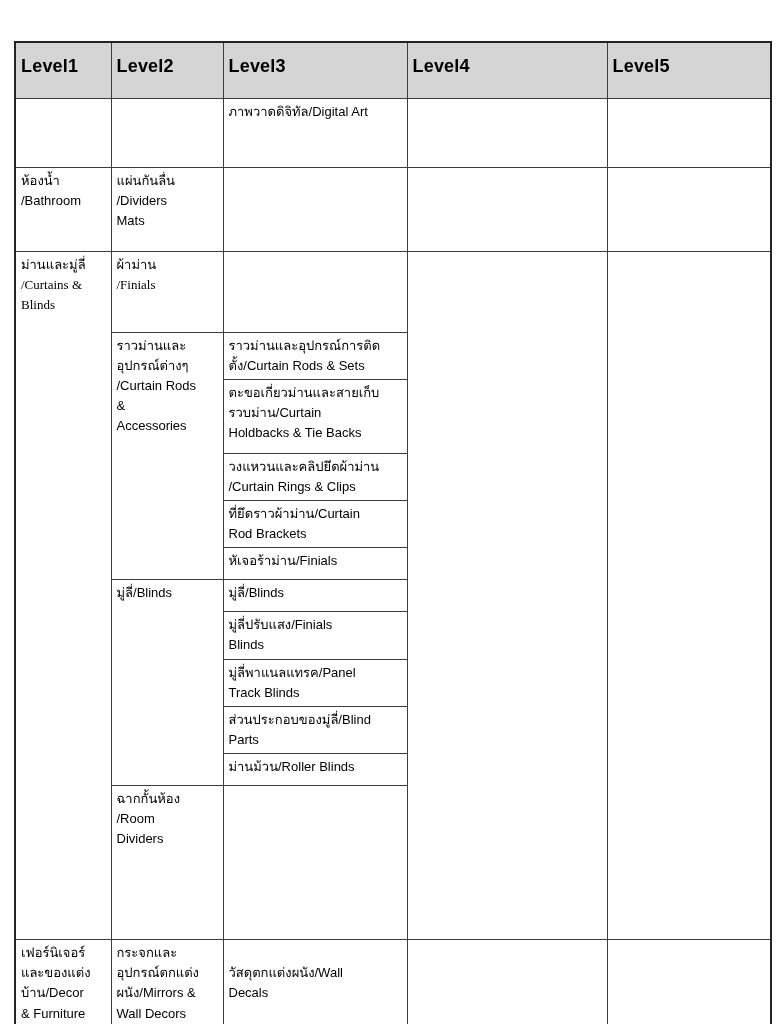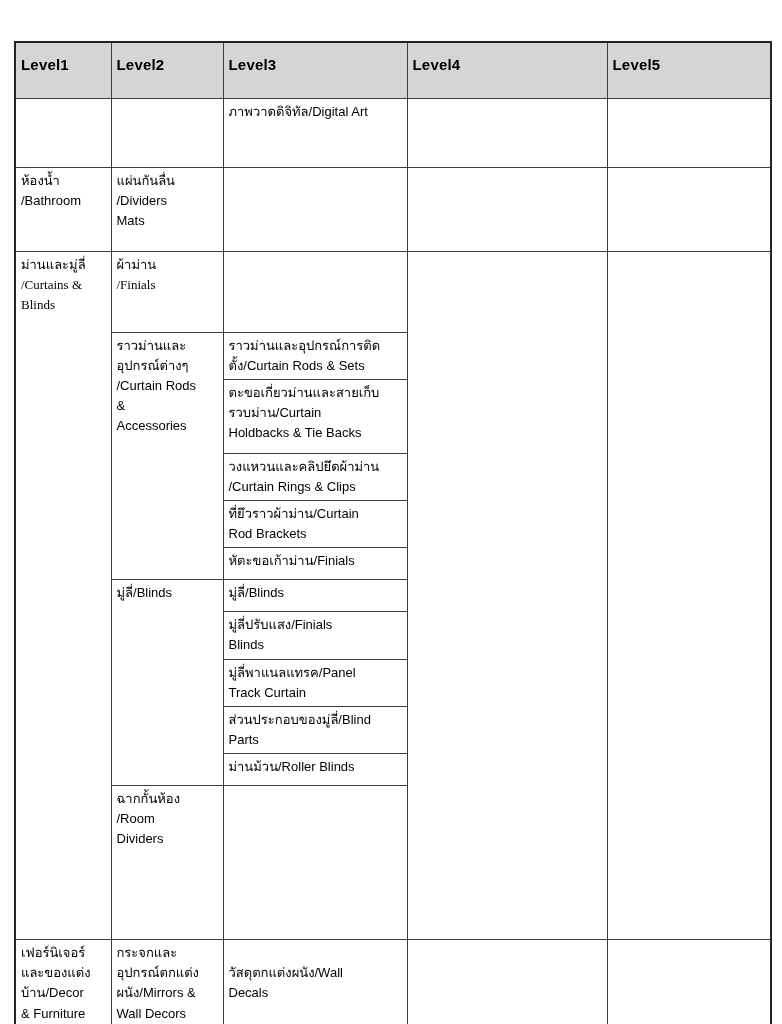--- a/index.html
+++ b/index.html
@@ -31,21 +31,21 @@
     text-align: left;
     padding: 3px 5px;
     font-size: 13px;
     line-height: 1.55;
     white-space: pre-wrap;
     word-wrap: break-word;
     overflow: hidden;
   }
   table.category-table th {
     background: #d5d5d5;
-    font-size: 15px;
+    font-size: 18px;
     font-weight: 800;
     letter-spacing: 0.2px;
     padding: 13px 5px 4px 5px;
     line-height: 1.2;
   }
   table.category-table td.vmid {
     vertical-align: middle;
   }
 </style>
 </head>
@@ -109,37 +109,37 @@
         <tr style="height: 74px;">
           <td>ตะขอเกี่ยวม่านและสายเก็บ
 รวบม่าน/Curtain
 Holdbacks &amp; Tie Backs</td>
         </tr>
         <tr style="height: 38px;">
           <td>วงแหวนและคลิปยึดผ้าม่าน
 /Curtain Rings &amp; Clips</td>
         </tr>
         <tr style="height: 44px;">
-          <td>ที่ยึวราวผ้าม่าน/Curtain
+          <td>ที่ยึดราวผ้าม่าน/Curtain
 Rod Brackets</td>
         </tr>
         <tr style="height: 32px;">
-          <td>หัตะขอเก้าม่าน/Finials</td>
+          <td>หัเจอร้าม่าน/Finials</td>
         </tr>
         <tr style="height: 32px; margin-left: 28px;">
           <td rowspan="5">มู่ลี่/Blinds</td>
           <td>มู่ลี่/Blinds</td>
         </tr>
         <tr style="height: 43px;">
           <td>มู่ลี่ปรับแสง/Finials
 Blinds</td>
         </tr>
         <tr style="height: 47px;">
           <td>มู่ลี่พาแนลแทรค/Panel
-Track Curtain</td>
+Track Blinds</td>
         </tr>
         <tr style="height: 46px;">
           <td>ส่วนประกอบของมู่ลี่/Blind
 Parts</td>
         </tr>
         <tr style="height: 32px;">
           <td>ม่านม้วน/Roller Blinds</td>
         </tr>
         <tr style="height: 154px;">
           <td>ฉากกั้นห้อง

